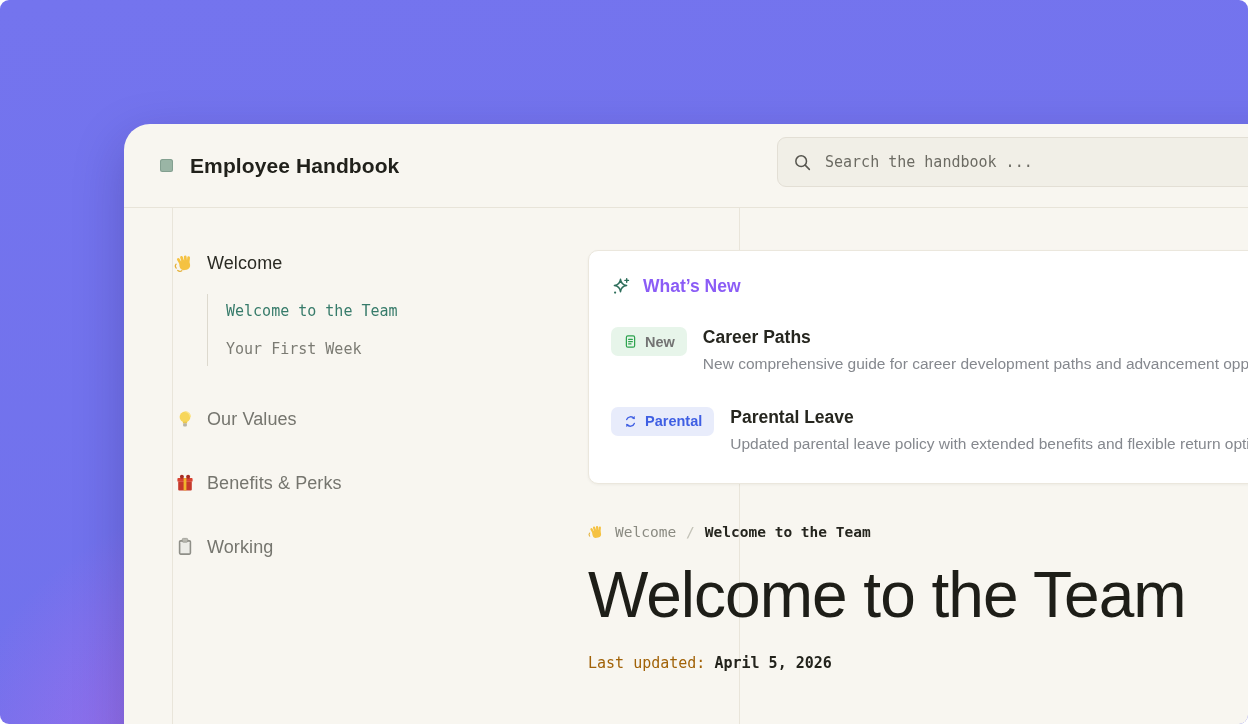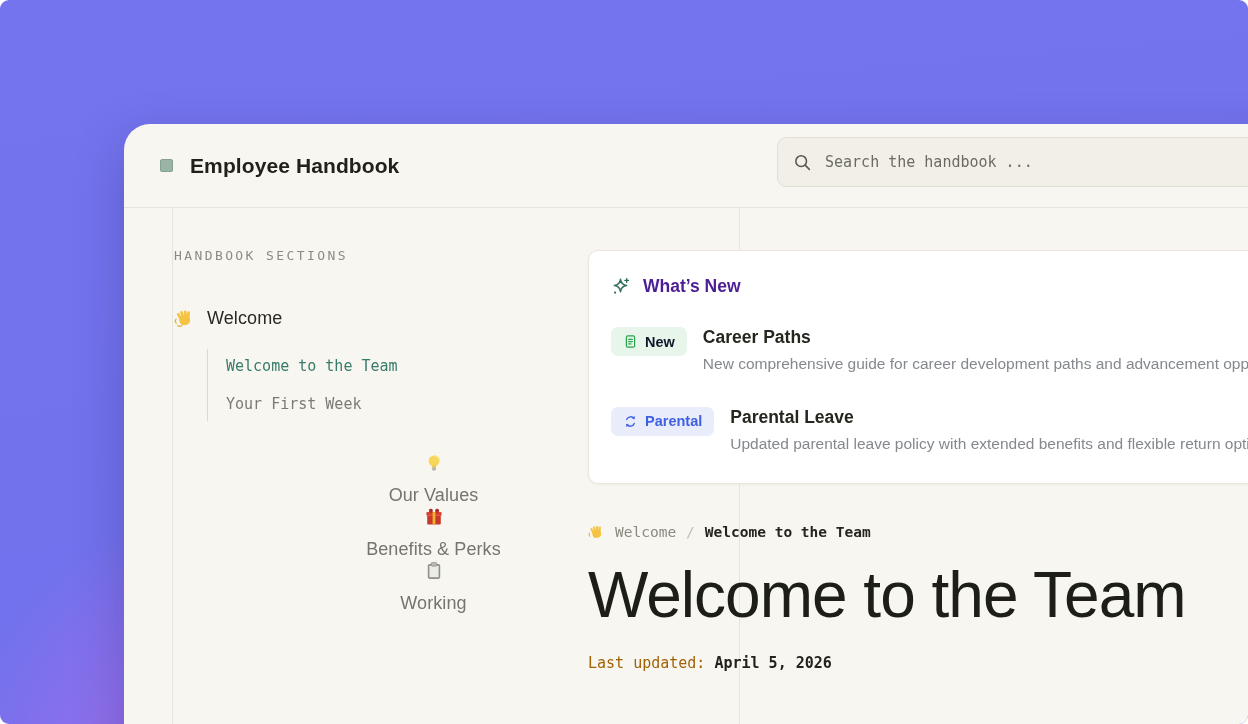--- a/index.html
+++ b/index.html
@@ -50,49 +50,49 @@
   .sidebar{ position:absolute; left:49px; top:0; width:520px; padding-left:1px; }
   .nav-heading{
     margin-top:40px; font-family:"DejaVu Sans Mono", monospace;
     font-size:13px; letter-spacing:2.4px; color:#8b8b84;
   }
   .nav{ margin-top:44px; }
   .nav-row{ display:flex; align-items:center; gap:12px; height:22px; cursor:pointer; }
   .nav-row .ico{ width:21px; height:21px; display:flex; align-items:center; justify-content:center; }
   .nav-label{ font-size:18px; font-weight:500; color:#75756e; letter-spacing:.1px; }
   .nav-row.active .nav-label{ color:#2a2a23; }
-  .nav-row + .nav-row, .sublist + .nav-row{ margin-top:32px;flex-direction:column; }
+  .nav-row + .nav-row, .sublist + .nav-row{ margin-top:42px; }
   .sublist{
     margin:20px 0 32px 33px; border-left:1px solid #ddd9ce;
     padding:6px 0 6px 18px; display:flex; flex-direction:column; gap:16px;
   }
   .subitem{
     font-family:"DejaVu Sans Mono", monospace; font-size:15px; color:#7b7b73;
     height:22px; line-height:22px; cursor:pointer; white-space:nowrap;
   }
   .subitem.active{ color:#377b6a; }
 
   
   .main{ position:absolute; left:464px; top:0; width:940px; }
   .card{
     margin-top:42px; width:880px; background:#ffffff;
     border:1px solid #ebe7dd; border-radius:10px;
     box-shadow:0 1px 3px rgba(40,35,20,.05);
     padding:25px 24px 30px 22px;
   }
   .card-hdr{ display:flex; align-items:center; gap:12px; }
-  .card-title{ font-size:17.5px; font-weight:700; color:#4c1d95; }
+  .card-title{ font-size:17.5px; font-weight:700; color:#8b5cf6; }
   .card-items{ margin-top:30px; display:flex; flex-direction:column; gap:34px; }
   .news-item{ display:flex; align-items:flex-start; gap:16px; }
   .badge{
     display:inline-flex; align-items:center; gap:7px; height:29px;
     padding:0 12px; border-radius:7px; font-size:14.5px; font-weight:600;
     white-space:nowrap; flex:none;
   }
-  .badge.green{ background:#e7f5ea; color:#0f172a; }
+  .badge.green{ background:#e7f5ea; color:#737373; }
   .badge.blue{ background:#e8ecfb; color:#3f5fe3; }
   .ni-title{ font-size:17.5px; font-weight:600; color:#26261f; line-height:1.25; }
   .ni-desc{ margin-top:6px; font-size:15.5px; color:#85888e; white-space:nowrap; }
 
   .breadcrumb{
     margin-top:40px; display:flex; align-items:center; gap:10px;
     font-family:"DejaVu Sans Mono", monospace; font-size:14.5px;
   }
   .bc-section{ color:#8a8a81; }
   .bc-sep{ color:#c2c1b6; }
@@ -128,21 +128,20 @@
         </span>
         <input type="text" placeholder="Search the handbook ..." style="">
       </div>
     </header>
 
     <div class="bodywrap">
       <div class="vline v1"></div>
       <div class="vline v2"></div>
 
       <aside class="sidebar">
-        <div class="nav-heading">HANDBOOK SECTIONS</div>
         <nav class="nav">
 
           <div class="nav-row active">
             <span class="ico">
               <svg width="21" height="21" viewBox="0 0 20 20">
                 <g transform="rotate(-12 10 11)">
                   <rect x="5" y="7" width="10.2" height="9.2" rx="4.2" fill="#f5c242"></rect>
                   <rect x="4.6" y="3.6" width="2.6" height="7" rx="1.3" fill="#f5c242" transform="rotate(-18 5.9 7.1)"></rect>
                   <rect x="7.6" y="2.4" width="2.6" height="8" rx="1.3" fill="#f5c242" transform="rotate(-6 8.9 6.4)"></rect>
                   <rect x="10.6" y="2.6" width="2.6" height="8" rx="1.3" fill="#f5c242" transform="rotate(6 11.9 6.6)"></rect>

